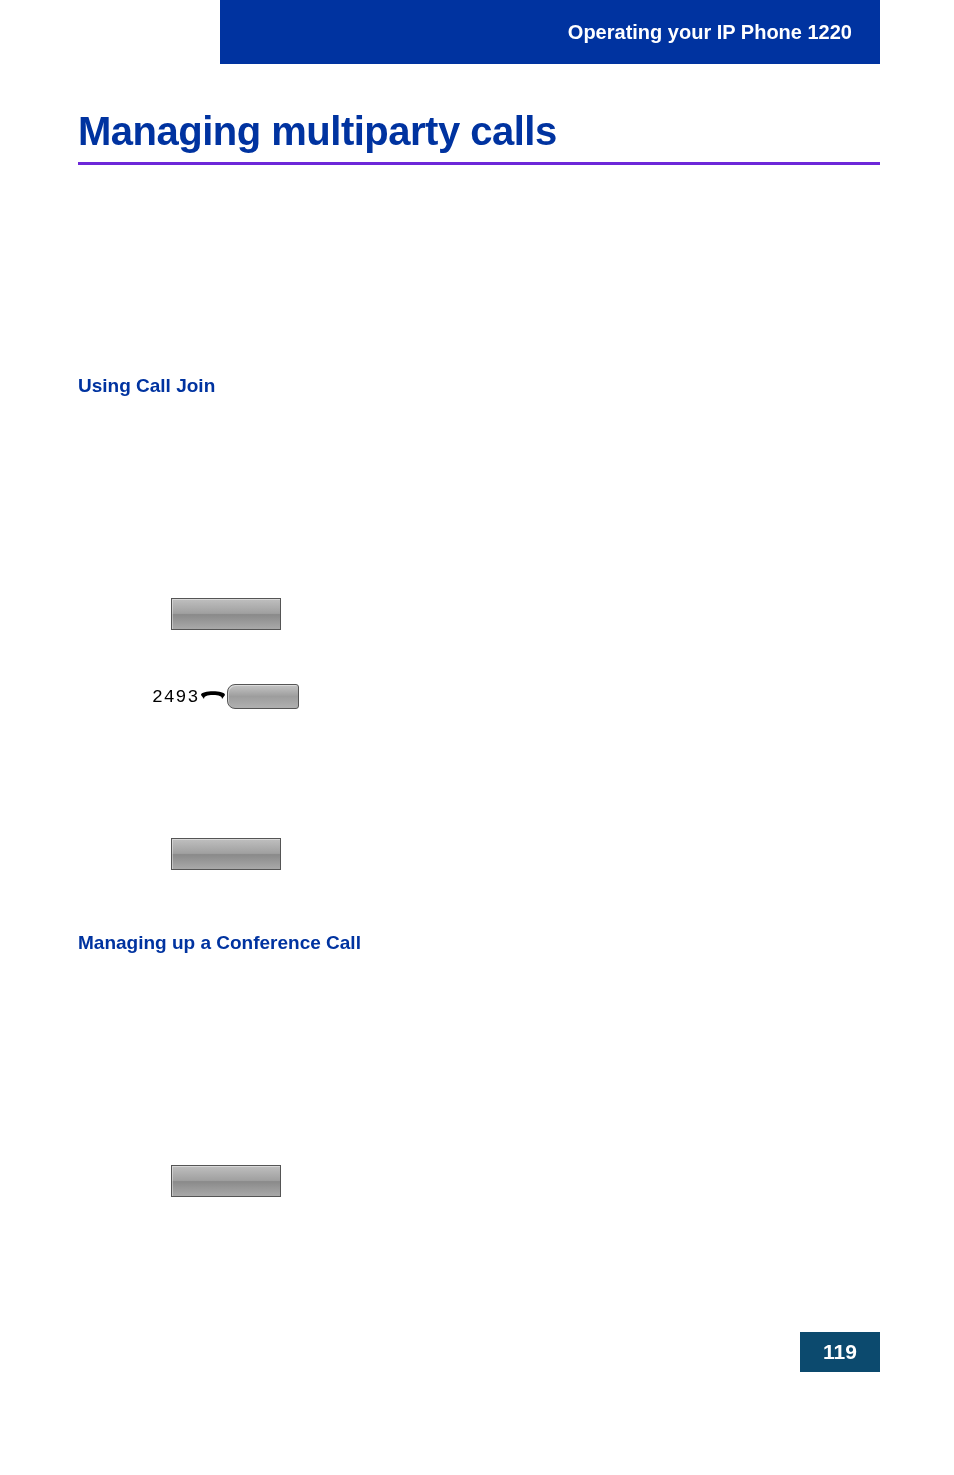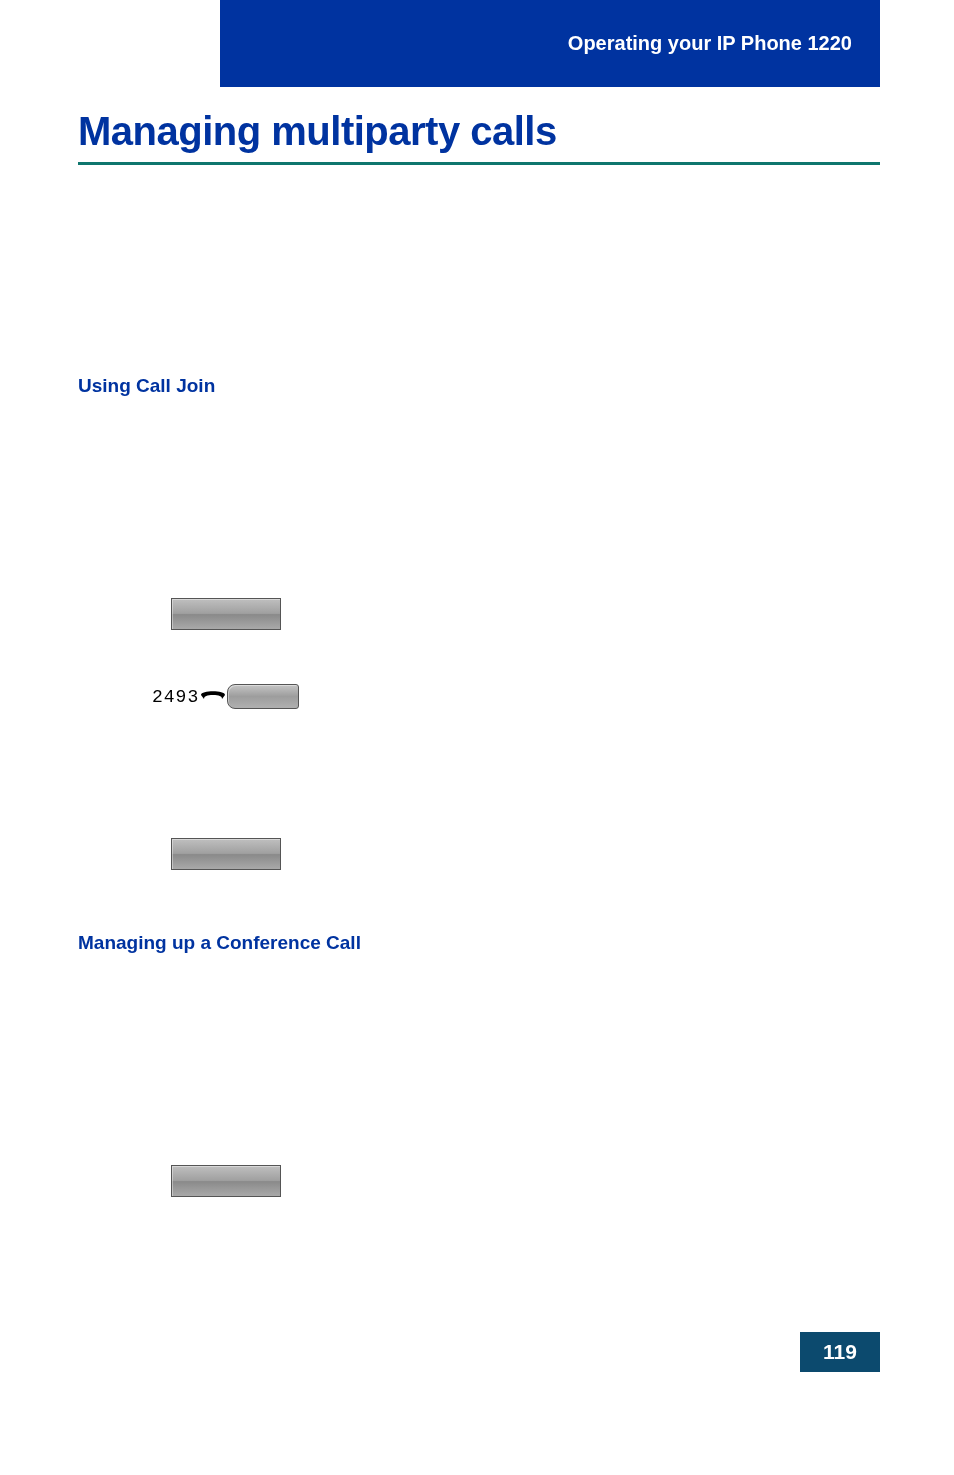--- a/index.html
+++ b/index.html
@@ -8,38 +8,38 @@
     height: 1475px;
     background: #ffffff;
     font-family: Arial, Helvetica, sans-serif;
     position: relative;
   }
   .top-bar {
     position: absolute;
     top: 0;
     left: 220px;
     width: 660px;
-    height: 87px;
+    height: 64px;
     background: #0033a0;
     display: flex;
     align-items: center;
     justify-content: flex-end;
     padding-right: 28px;
   }
   .top-bar-text {
     color: #ffffff;
     font-weight: bold;
     font-size: 20px;
   }
   .main-heading {
     position: absolute;
     top: 109px;
     left: 78px;
     width: 802px;
-    border-bottom: 3px solid #0f766e;
+    border-bottom: 3px solid #6d28d9;
     padding-bottom: 8px;
   }
   .main-heading h1 {
     color: #0033a0;
     font-size: 40px;
     font-weight: bold;
     font-family: 'Arial Narrow', Arial, sans-serif;
     letter-spacing: -0.5px;
   }
   .sub-heading {

